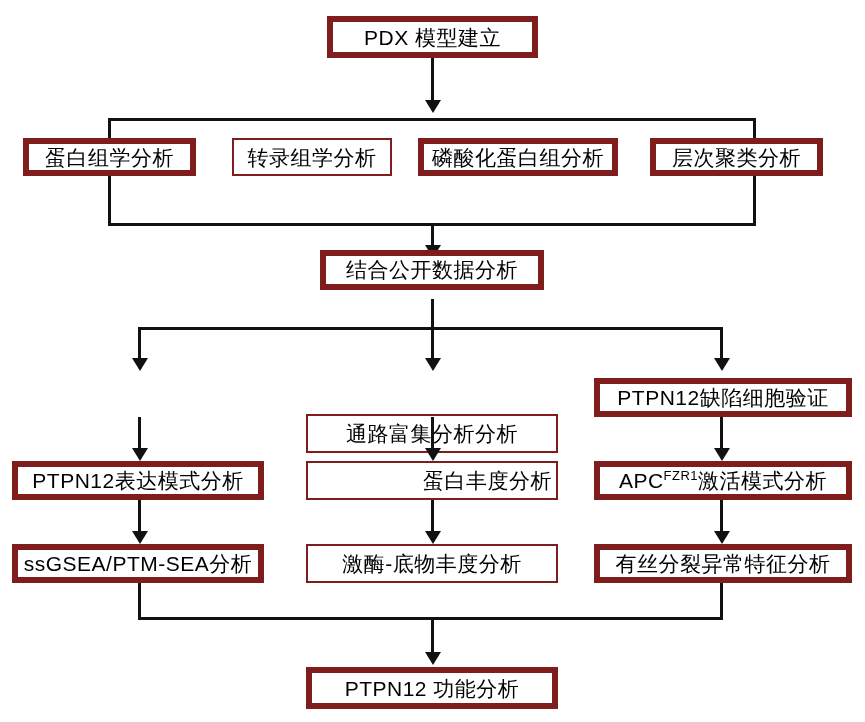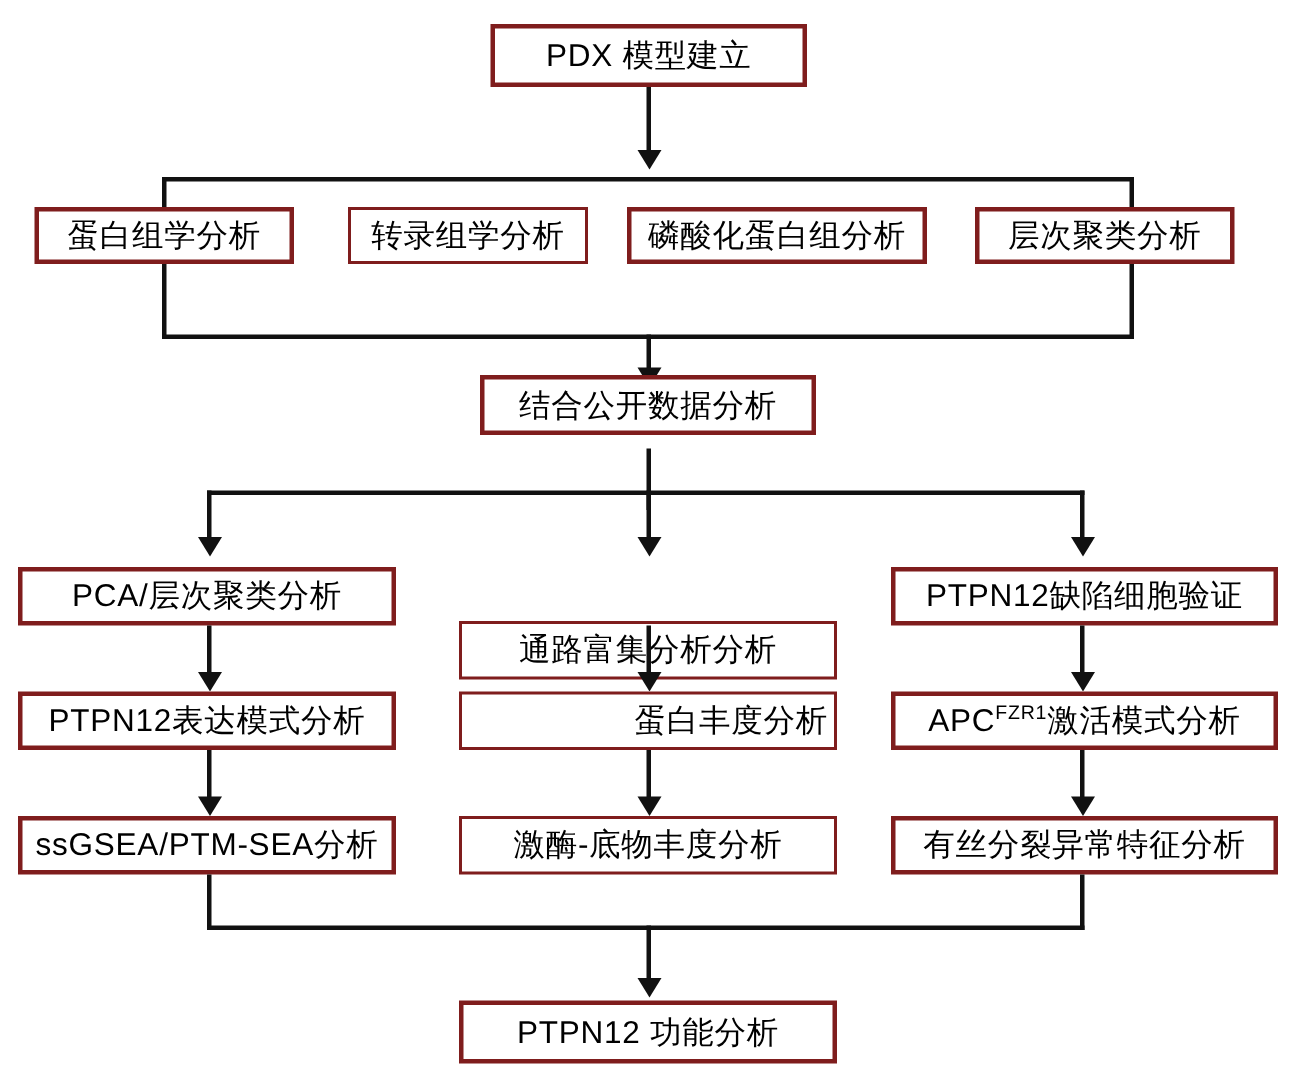--- a/index.html
+++ b/index.html
@@ -14,21 +14,21 @@
     position: relative;
     width: 865px;
     height: 722px;
     background: #ffffff;
     overflow: hidden;
   }
   .node {
     position: absolute;
     box-sizing: border-box;
     background: #ffffff;
-    border: 3px solid #7f1d1d;
+    border: 6px solid #7f1d1d;
     display: flex;
     align-items: center;
     justify-content: center;
     color: #000000;
     font-size: 21px;
     line-height: 1;
     letter-spacing: 0.5px;
     white-space: nowrap;
     user-select: none;
   }
@@ -105,23 +105,20 @@
 
   <div class="edge edge-v" style="left:431px; top:299px; width:3px; height:41px;"></div>
   <div class="edge edge-h" style="left:138px; top:327px; width:585px; height:3px;"></div>
   <div class="edge edge-v" style="left:138px; top:327px; width:3px; height:36px;"></div>
   <div class="edge edge-v" style="left:431px; top:327px; width:3px; height:36px;"></div>
   <div class="edge edge-v" style="left:720px; top:327px; width:3px; height:36px;"></div>
   <div class="arrowhead" style="left:132px; top:358px;"></div>
   <div class="arrowhead" style="left:425px; top:358px;"></div>
   <div class="arrowhead" style="left:714px; top:358px;"></div>
 
-  <div class="node" style="left:12px; top:378px; width:252px; height:39px;">
-    <span class="node-label">PCA/层次聚类分析</span>
-  </div>
   <div class="edge edge-v" style="left:138px; top:417px; width:3px; height:36px;"></div>
   <div class="arrowhead" style="left:132px; top:448px;"></div>
 
   <div class="node" style="left:12px; top:461px; width:252px; height:39px;">
     <span class="node-label">PTPN12表达模式分析</span>
   </div>
   <div class="edge edge-v" style="left:138px; top:500px; width:3px; height:36px;"></div>
   <div class="arrowhead" style="left:132px; top:531px;"></div>
 
   <div class="node" style="left:12px; top:544px; width:252px; height:39px;">

